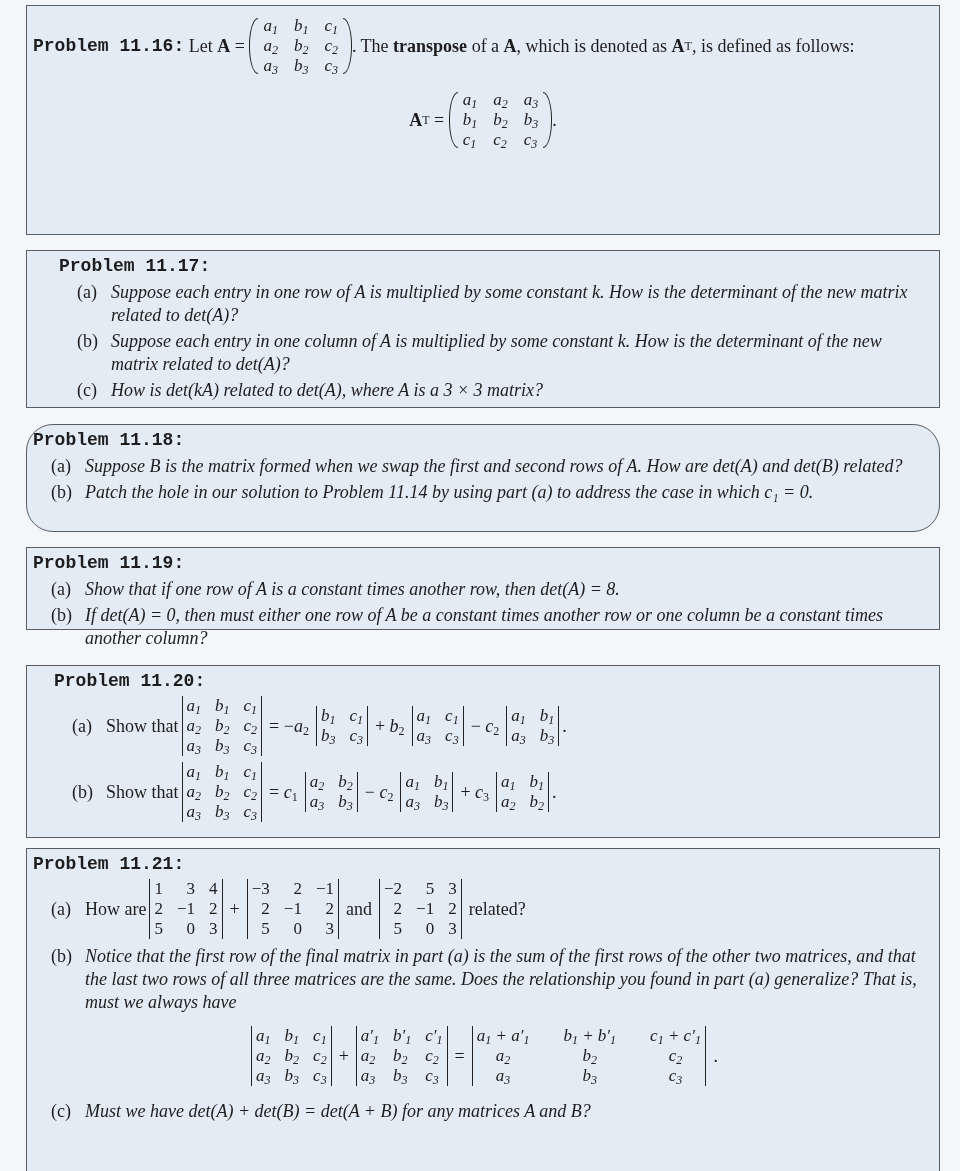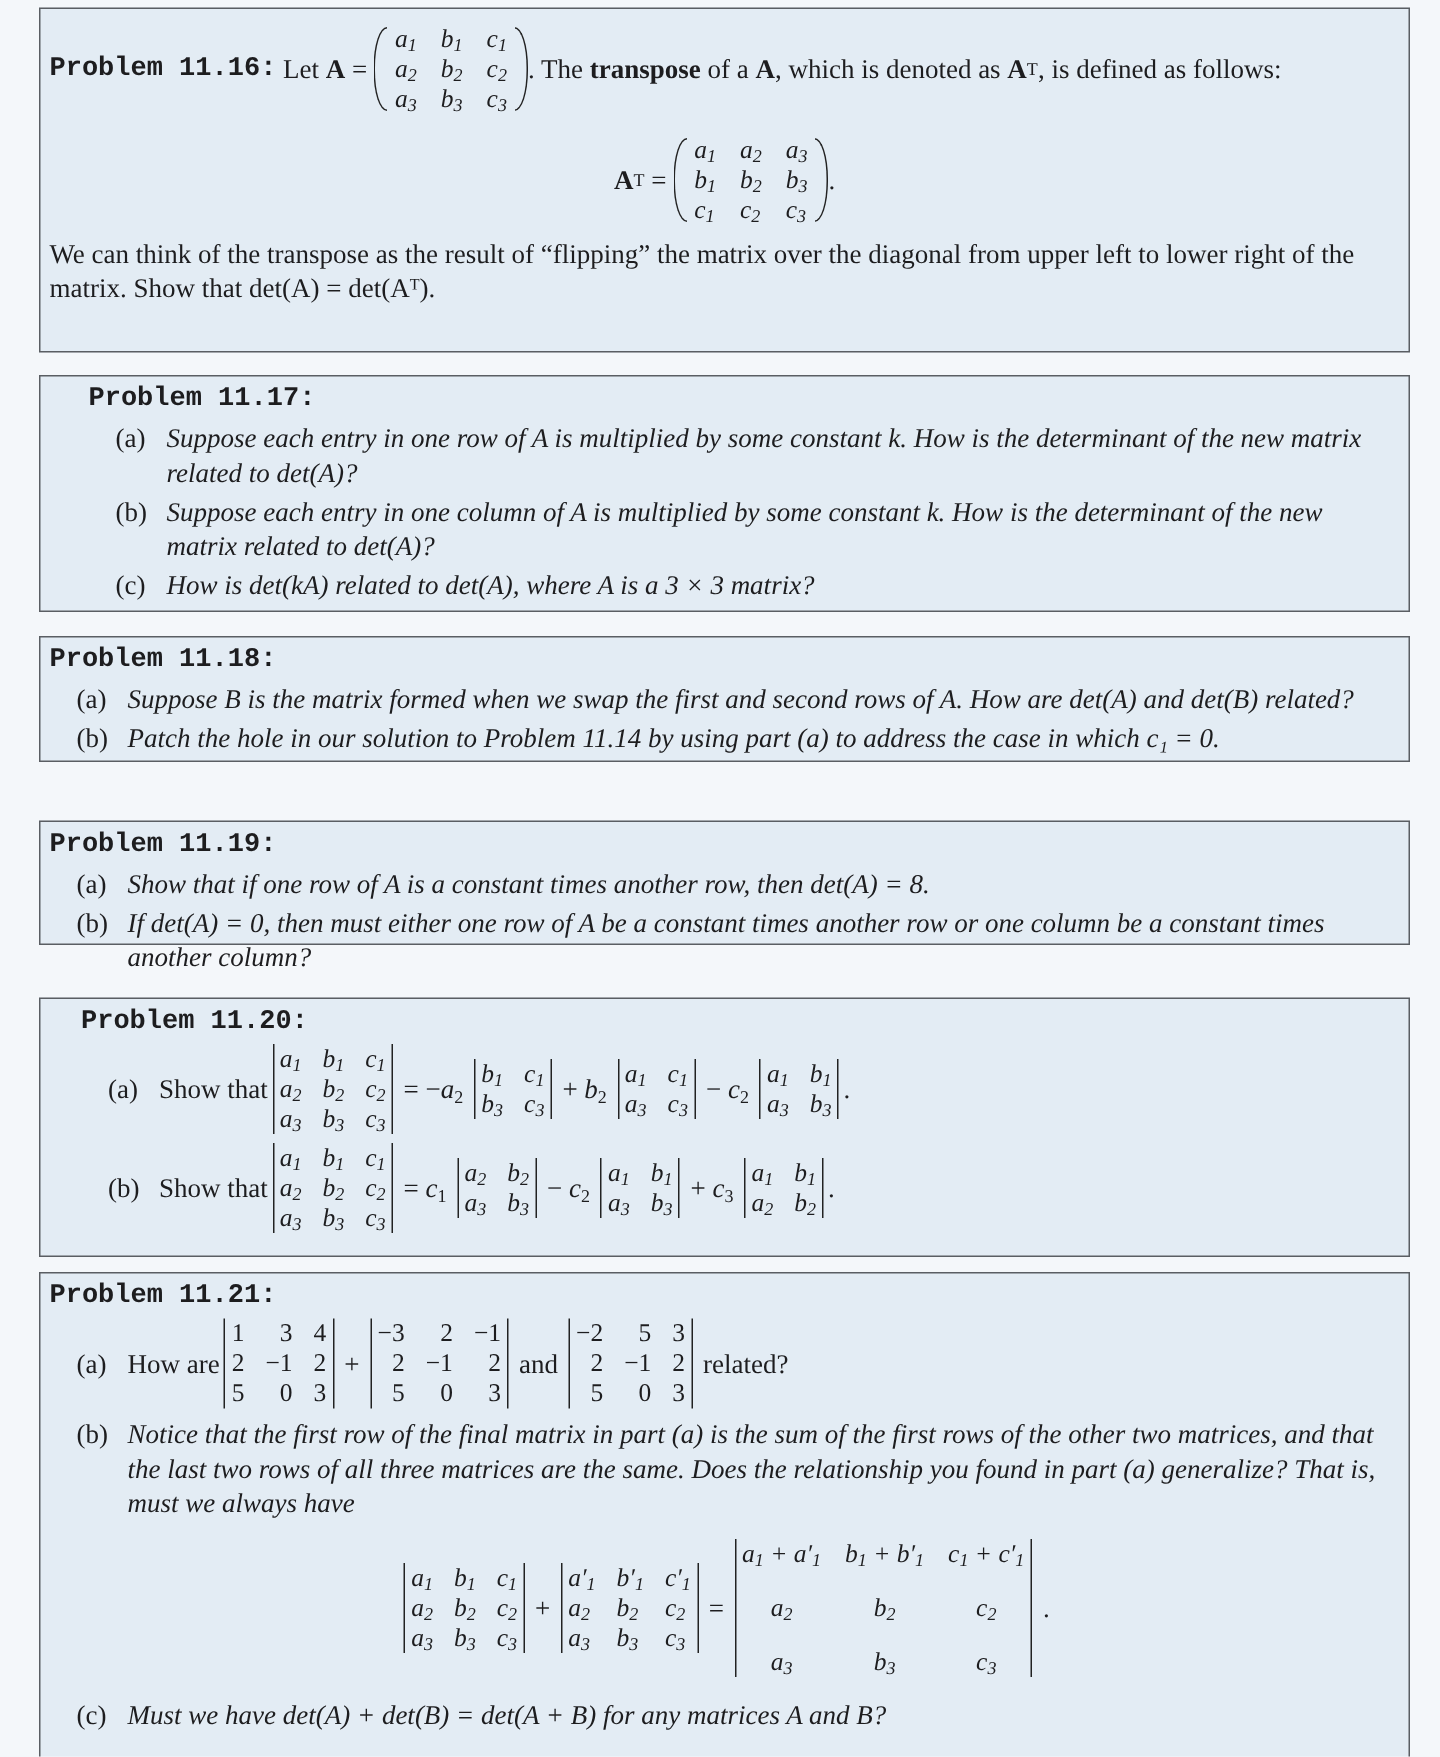--- a/index.html
+++ b/index.html
@@ -47,21 +47,21 @@
   .det {
     display: inline-grid; vertical-align: middle;
     border-left: 1.3px solid #222; border-right: 1.3px solid #222;
     padding: 0 4px; column-gap: 14px;
     font-style: italic; font-size: 17px; line-height: 20px;
     margin: 0 3px;
   }
   .det.num { font-style: normal; text-align: right; column-gap: 14px; }
   .det.c3 { grid-template-columns: repeat(3, auto); }
   .det.c2 { grid-template-columns: repeat(2, auto); }
-  .det.wide { column-gap: 34px; text-align: center; gap: 16px; }
+  .det.wide { column-gap: 34px; text-align: center; }
   .eqline { display: flex; align-items: center; flex-wrap: nowrap; }
   .centered { display: flex; justify-content: center; align-items: center; margin: 8px 0; }
   .op { margin: 0 4px; }
 </style>
 </head>
 <body>
 
 <div class="box" style="top:5px; height:230px;">
   <div class="eqline" style="margin-top:6px;">
     <span class="title">Problem 11.16:</span>
@@ -90,40 +90,39 @@
           <span>a<sub>3</sub></span>
         <span>b<sub>1</sub></span>
           <span>b<sub>2</sub></span>
           <span>b<sub>3</sub></span>
         <span>c<sub>1</sub></span>
           <span>c<sub>2</sub></span>
           <span>c<sub>3</sub></span>
       </span>
     </span>.
   </div>
-  <div style="margin-top:6px;">We can think of the transpose as the result of “flipping” the matrix over the diagonal from upper left to lower right of the matrix. Show that det(A) = det(Aᵀ).</div>
 </div>
 
 <div class="box" style="top:250px; height:158px;padding-left:32px;">
   <div class="title">Problem 11.17:</div>
   <div class="part">
       <span class="plabel">(a)</span>
       <span class="ptext">Suppose each entry in one row of A is multiplied by some constant k. How is the determinant of the new matrix related to det(A)?</span>
     </div>
   <div class="part">
       <span class="plabel">(b)</span>
       <span class="ptext">Suppose each entry in one column of A is multiplied by some constant k. How is the determinant of the new matrix related to det(A)?</span>
     </div>
   <div class="part">
       <span class="plabel">(c)</span>
       <span class="ptext">How is det(kA) related to det(A), where A is a 3 × 3 matrix?</span>
     </div>
 </div>
 
-<div class="box" style="top:424px; height:84px;">
+<div class="box" style="top:424px; height:108px;border-radius:27px;">
   <div class="title">Problem 11.18:</div>
   <div class="part">
       <span class="plabel">(a)</span>
       <span class="ptext">Suppose B is the matrix formed when we swap the first and second rows of A. How are det(A) and det(B) related?</span>
     </div>
   <div class="part">
       <span class="plabel">(b)</span>
       <span class="ptext">Patch the hole in our solution to Problem 11.14 by using part (a) to address the case in which c₁ = 0.</span>
     </div>
 </div>

